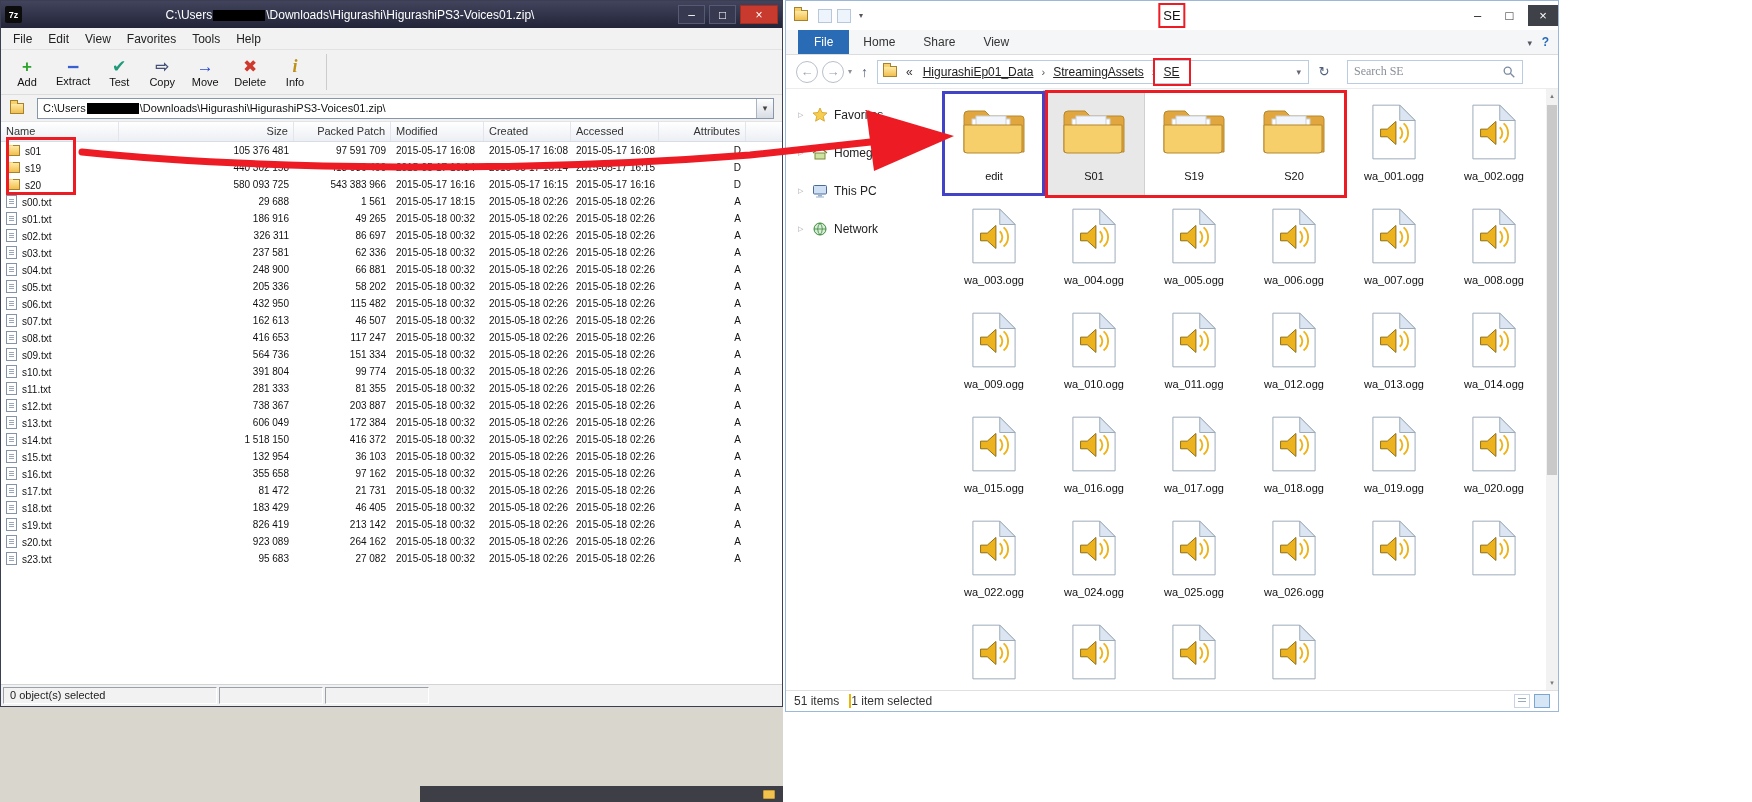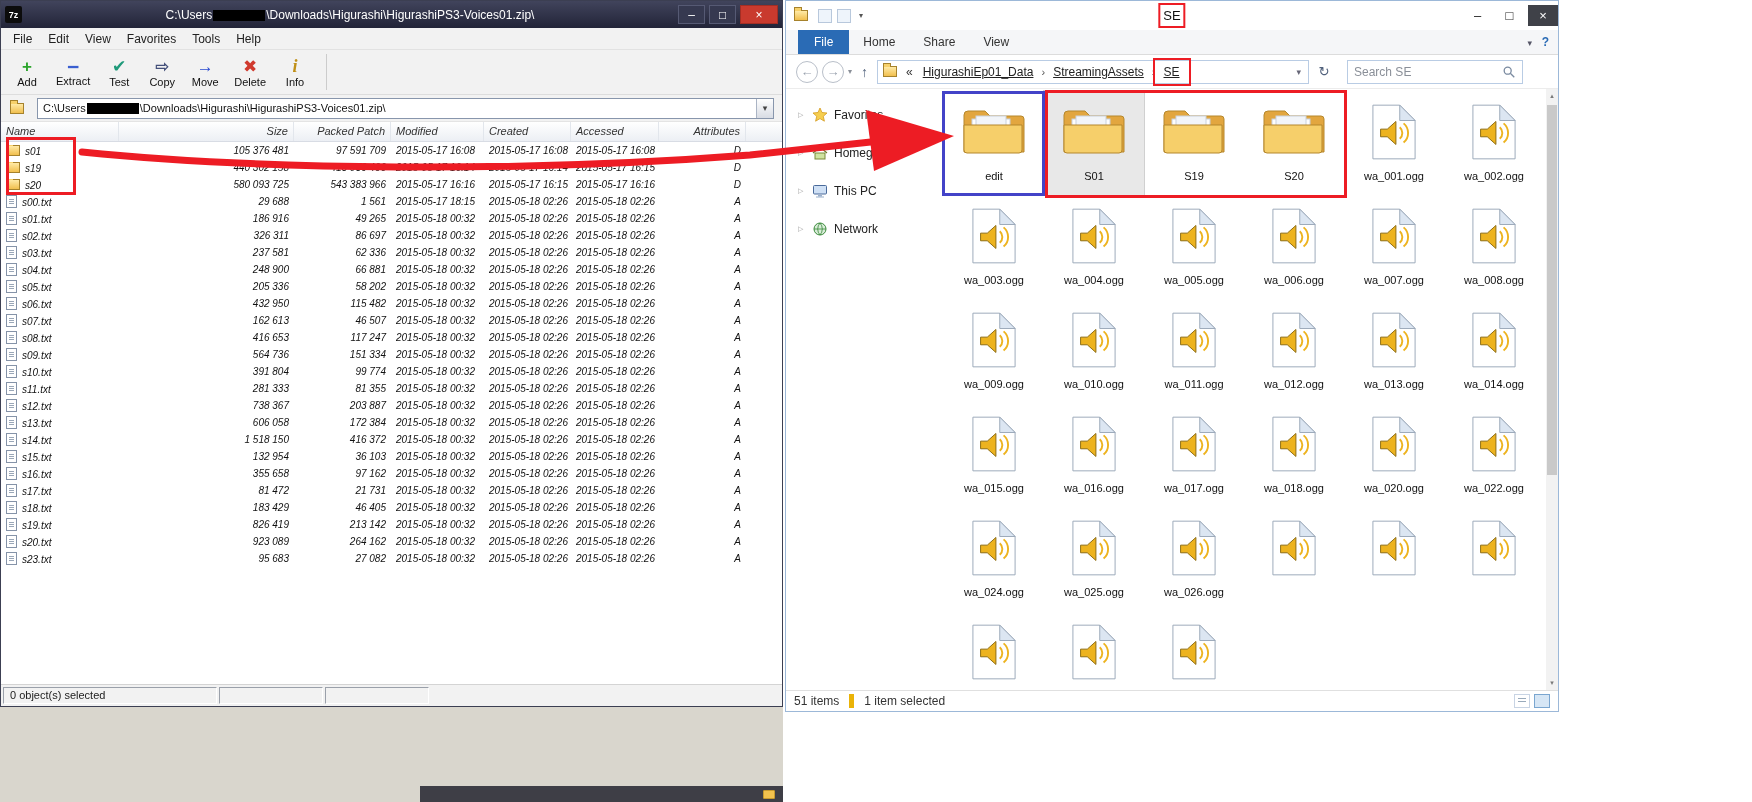--- a/index.html
+++ b/index.html
@@ -41,21 +41,21 @@
   .z-addr { height:27px; background:#f2f2f2; display:flex; align-items:center; gap:6px;
             padding:0 8px 0 6px; border-bottom:1px solid #e4e4e4; flex:none; }
   .z-addr-btn { width:24px; height:21px; display:flex; align-items:center; justify-content:center; }
   .z-combo { flex:1; height:21px; background:#fff; border:1px solid #8896ac; display:flex;
              align-items:center; font-size:11px; padding-left:5px; color:#111; }
   .z-combo-text { flex:1; white-space:nowrap; overflow:hidden; }
   .z-combo-drop { width:17px; height:19px; background:linear-gradient(#fefefe,#d8dce4);
                   border-left:1px solid #aab4c4; font-size:9px; display:flex; align-items:center;
                   justify-content:center; color:#444; flex:none; }
 
-  .z-list { flex:1; background:#fff; overflow:hidden;font-style:italic; }
+  .z-list { flex:1; background:#fff; overflow:hidden; }
   .z-cols { display:flex; height:20px; background:linear-gradient(#ffffff,#eceff4);
             border-bottom:1px solid #d8dce4; font-size:11px; color:#333; }
   .zh { padding:3px 5px; border-right:1px solid #e2e6ec; white-space:nowrap; }
   .w-name { width:118px; } .w-size { width:175px; text-align:right; } .w-packed { width:97px; text-align:right; }
   .w-mod { width:93px; } .w-cre { width:87px; } .w-acc { width:88px; } .w-attr { width:87px; text-align:right; }
   .zrow { display:flex; height:17px; align-items:center; font-size:10px; color:#111; }
   .zc { padding:0 5px; white-space:nowrap; overflow:hidden; }
 
   .fico { display:inline-block; position:relative; width:11px; height:13px; margin-right:5px;
           background:#fff; border:1px solid #8593a8; vertical-align:-2px; }
@@ -108,21 +108,21 @@
   .e-addrbox { width:432px; height:24px; border:1px solid #b9cce4; display:flex; align-items:center;
                padding:0 2px 0 5px; gap:2px; font-size:12px; color:#222; background:#fff; flex:none; }
   .crumb { padding:2px 6px; white-space:nowrap;text-decoration:underline; }
   .crumb-ovf { padding:2px 2px; color:#333; }
   .crumb-sep { font-size:11px; color:#555; }
   .addr-drop { margin-left:auto; font-size:9px; color:#667; padding:0 5px; }
   .nav-refresh { width:22px; height:22px; font-size:13px; color:#51617c; display:flex;
                  align-items:center; justify-content:center; }
   .e-search { width:176px; height:24px; border:1px solid #b9cce4; margin-left:8px; display:flex;
               align-items:center; padding:0 6px; font-size:12px; flex:none; }
-  .search-ph { color:#8a8f98; flex:1; }
+  .search-ph { color:#8a8f98; flex:1;font-family:Liberation Serif, serif; }
   .search-ic { width:14px; height:14px; flex:none; }
 
   .e-body { flex:1; position:relative; background:#fff; overflow:hidden; }
   .e-side { position:absolute; left:0; top:0; width:158px; height:100%; padding-top:10px;
             font-size:12px; color:#222; }
   .side-item { display:flex; align-items:center; gap:6px; padding:8px 0 8px 12px; margin-bottom:6px; }
   .side-item svg { width:16px; height:16px; flex:none; }
   .side-exp { font-size:7px; color:#999; width:8px; flex:none; }
 
   .e-grid { position:absolute; left:158px; top:2px; width:600px; display:flex; flex-wrap:wrap; }
@@ -136,21 +136,21 @@
 
   .e-scroll { position:absolute; right:0; top:0; width:12px; height:100%; background:#f2f2f2; }
   .sc-arrow { position:absolute; left:0; width:12px; height:14px; font-size:7px; color:#7a7a7a;
               text-align:center; line-height:14px; }
   .sc-up { top:0; } .sc-down { bottom:0; }
   .sc-thumb { position:absolute; left:1px; top:16px; width:10px; height:370px; background:#c9c9c9; }
 
   .e-status { height:21px; border-top:1px solid #e0e0e0; display:flex; align-items:center;
               font-size:12px; color:#333; padding:0 8px; background:#fff; flex:none; }
   .e-count { padding-right:10px; }
-  .e-selected { border-left:5px solid #eab308; padding-left:10px; }
+  .e-selected { border-left:2px solid #eab308; }
   .e-viewtoggles { margin-left:auto; display:flex; gap:4px; }
   .vt { width:16px; height:14px; border:1px solid #c8d4e4; background:#fff; position:relative; }
   .vt-list::before { content:""; position:absolute; inset:3px; 
                      background:repeating-linear-gradient(#99aabb 0 1px, transparent 1px 3px); }
   .vt-thumb { background:#d6e6f5; border-color:#7aa6d0; }
 
   
   .ann-zipnames { position:absolute; left:6px; top:137px; width:70px; height:58px;
                   border:3px solid #ed1c24; z-index:40; pointer-events:none; }
   .ann-arrow { position:absolute; left:0; top:0; z-index:41; pointer-events:none; }
@@ -401,21 +401,21 @@
             <span class="zc w-size">738 367</span>
             <span class="zc w-packed">203 887</span>
             <span class="zc w-mod">2015-05-18 00:32</span>
             <span class="zc w-cre">2015-05-18 02:26</span>
             <span class="zc w-acc">2015-05-18 02:26</span>
             <span class="zc w-attr">A</span>
           </div>
 
           <div class="zrow">
             <span class="zc w-name"><span class="fico"></span><span>s13.txt</span></span>
-            <span class="zc w-size">606 058</span>
+            <span class="zc w-size">606 049</span>
             <span class="zc w-packed">172 384</span>
             <span class="zc w-mod">2015-05-18 00:32</span>
             <span class="zc w-cre">2015-05-18 02:26</span>
             <span class="zc w-acc">2015-05-18 02:26</span>
             <span class="zc w-attr">A</span>
           </div>
 
           <div class="zrow">
             <span class="zc w-name"><span class="fico"></span><span>s14.txt</span></span>
             <span class="zc w-size">1 518 150</span>
@@ -874,20 +874,32 @@
               <svg class="svg-audio" viewBox="0 0 48 60">
                 <path d="M2 2h28l16 16v40H2z" fill="#ffffff" stroke="#9aa7b8"></path>
                 <path d="M30 2l16 16H30z" fill="#dce6f2" stroke="#9aa7b8"></path>
                 <path d="M10 27h7l9-8v24l-9-8h-7z" fill="#edb31f" stroke="#8a6a10"></path>
                 <path d="M30 25a8 8 0 0 1 0 12M34 21a13 13 0 0 1 0 20" fill="none" stroke="#edb31f" stroke-width="2"></path>
               </svg>
             </span>
             <span class="tlabel">wa_018.ogg</span>
           </div>
 
+          <div class="tile">
+            <span class="ticon">
+
+              <svg class="svg-audio" viewBox="0 0 48 60">
+                <path d="M2 2h28l16 16v40H2z" fill="#ffffff" stroke="#9aa7b8"></path>
+                <path d="M30 2l16 16H30z" fill="#dce6f2" stroke="#9aa7b8"></path>
+                <path d="M10 27h7l9-8v24l-9-8h-7z" fill="#edb31f" stroke="#8a6a10"></path>
+                <path d="M30 25a8 8 0 0 1 0 12M34 21a13 13 0 0 1 0 20" fill="none" stroke="#edb31f" stroke-width="2"></path>
+              </svg>
+            </span>
+            <span class="tlabel">wa_019.ogg</span>
+          </div>
 
           <div class="tile">
             <span class="ticon">
 
               <svg class="svg-audio" viewBox="0 0 48 60">
                 <path d="M2 2h28l16 16v40H2z" fill="#ffffff" stroke="#9aa7b8"></path>
                 <path d="M30 2l16 16H30z" fill="#dce6f2" stroke="#9aa7b8"></path>
                 <path d="M10 27h7l9-8v24l-9-8h-7z" fill="#edb31f" stroke="#8a6a10"></path>
                 <path d="M30 25a8 8 0 0 1 0 12M34 21a13 13 0 0 1 0 20" fill="none" stroke="#edb31f" stroke-width="2"></path>
               </svg>

